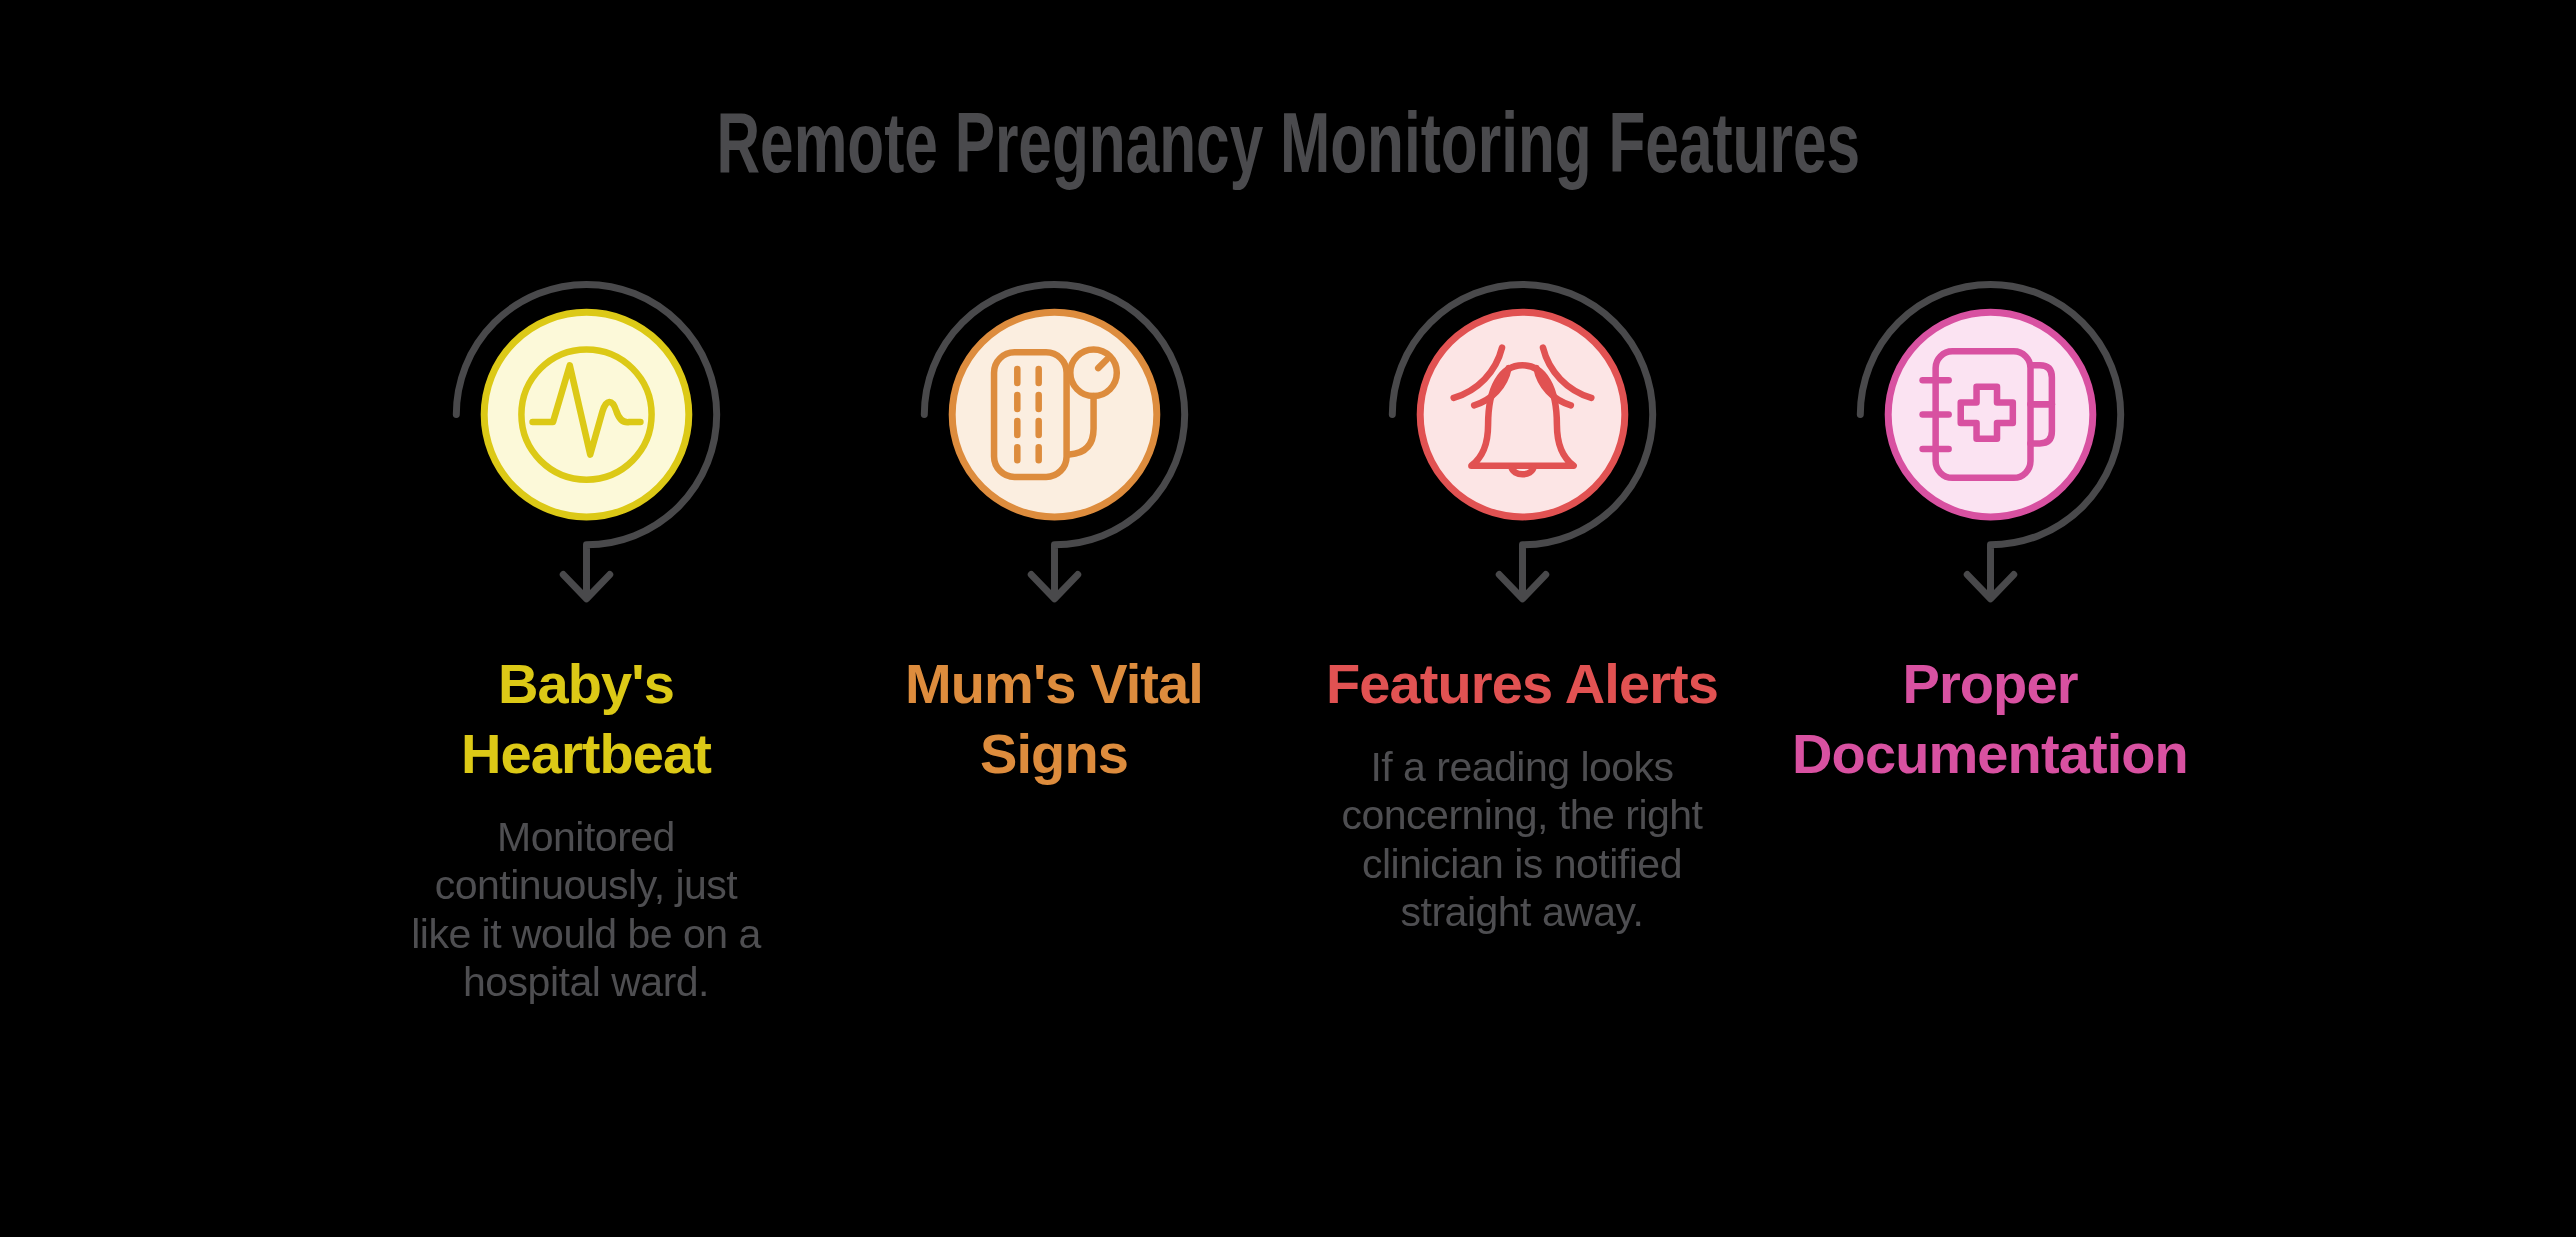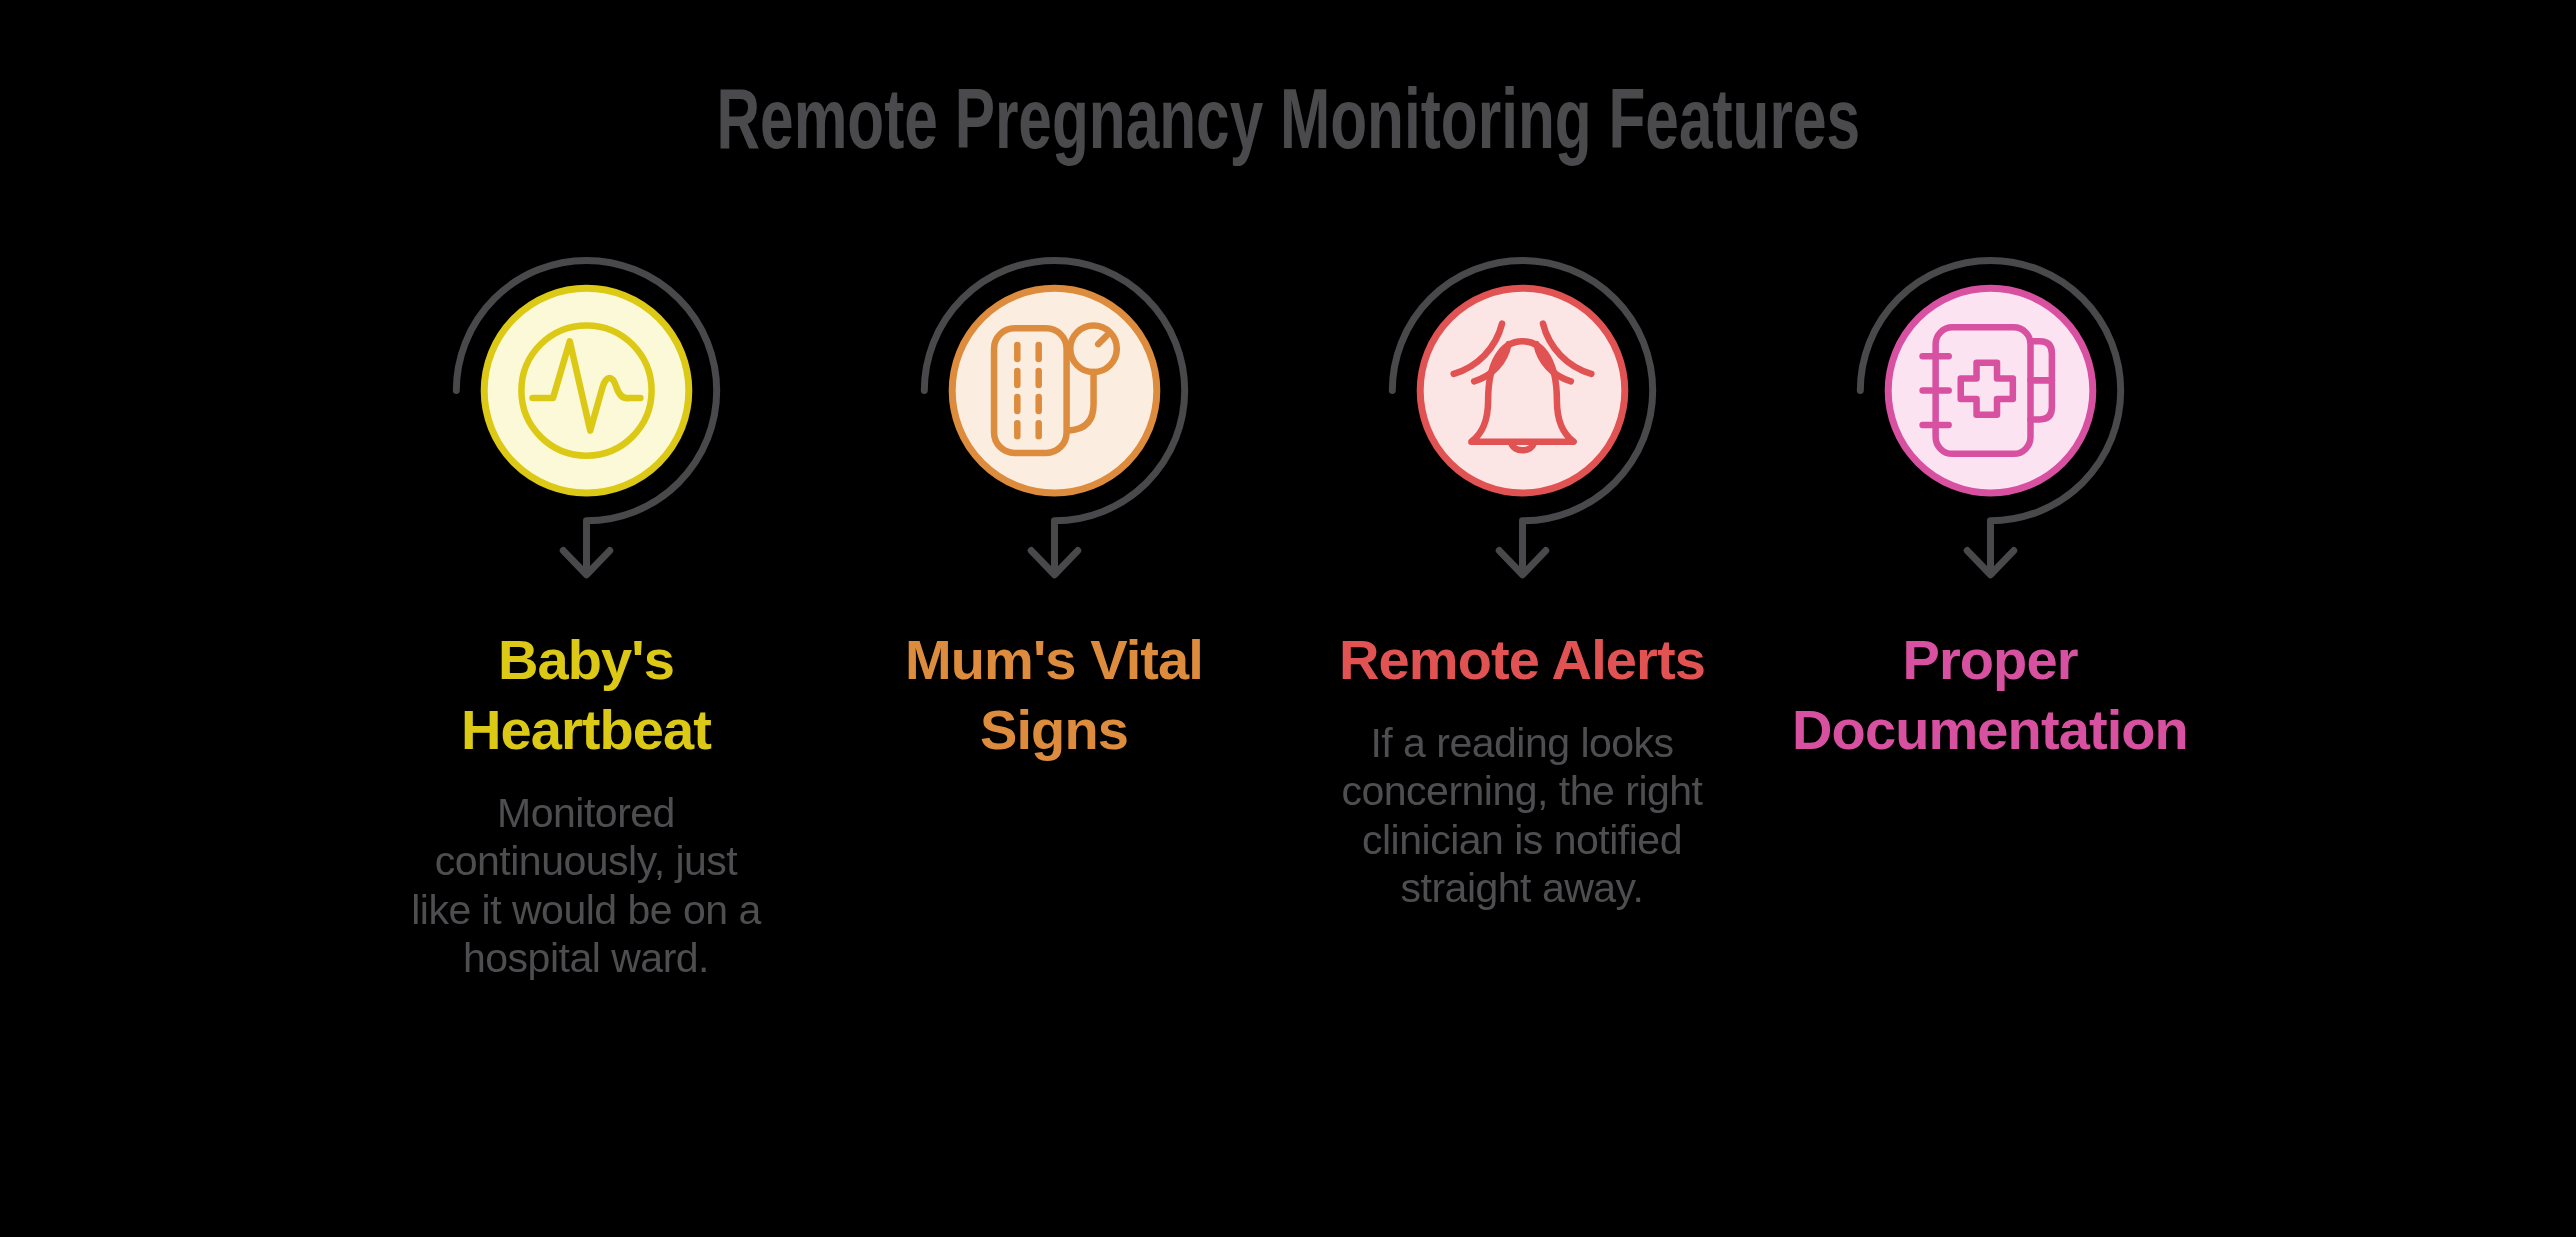--- a/index.html
+++ b/index.html
@@ -4,21 +4,21 @@
 <style>
   * { margin: 0; padding: 0; box-sizing: border-box; }
   html, body { width: 2576px; height: 1238px; }
   body {
     background: var(--bg, #000);
     font-family: "Liberation Sans", "DejaVu Sans", sans-serif;
     overflow: hidden;
   }
   .stage { width: 2576px; height: 1238px; position: relative; }
 
-  .title-wrap { padding-top: 76px; text-align: center; }
+  .title-wrap { padding-top: 76px; text-align: center; margin-top: 24px; }
   .title-wrap h1 {
     font-size: 85px;
     font-weight: 700;
     line-height: 1;
     color: var(--title-color, #4a4a4d);
     white-space: nowrap;
   }
   .title-inner {
     display: inline-block;
     transform: scaleX(0.71);
@@ -122,21 +122,21 @@
         <circle class="bubble" cx="150" cy="150" r="110"></circle>
         <g class="icon-art">
           <path d="M 95 205 C 106 197 113 183 113 161 C 113 121 127 97 150 97 C 173 97 187 121 187 161 C 187 183 194 197 205 205 Z"></path>
           <path d="M 138 206 C 140 217 160 217 162 206"></path>
           <path d="M 76 132 A 75 75 0 0 0 128 78"></path>
           <path d="M 98 140 A 52 52 0 0 0 135 100"></path>
           <path d="M 224 132 A 75 75 0 0 1 172 78"></path>
           <path d="M 202 140 A 52 52 0 0 1 165 100"></path>
         </g>
       </svg>
-      <h2>Remote Alerts</h2>
+      <h2>Features Alerts</h2>
       <p>If a reading looks<br>concerning, the right<br>clinician is notified<br>straight away.</p>
     </div>
 
     <div class="card" style="--accent: #d851a1; --fill: #fbe3f2;">
       <svg class="loop-svg" viewBox="0 0 300 360">
         <path class="loop-path" d="M 10 150 A 140 140 0 1 1 150 290 L 150 347 M 125 322 L 150 348 L 175 322"></path>
         <circle class="bubble" cx="150" cy="150" r="110"></circle>
         <g class="icon-art">
           <rect x="91" y="82" width="102" height="136" rx="18"></rect>
           <line x1="77" y1="113" x2="105" y2="113"></line>

